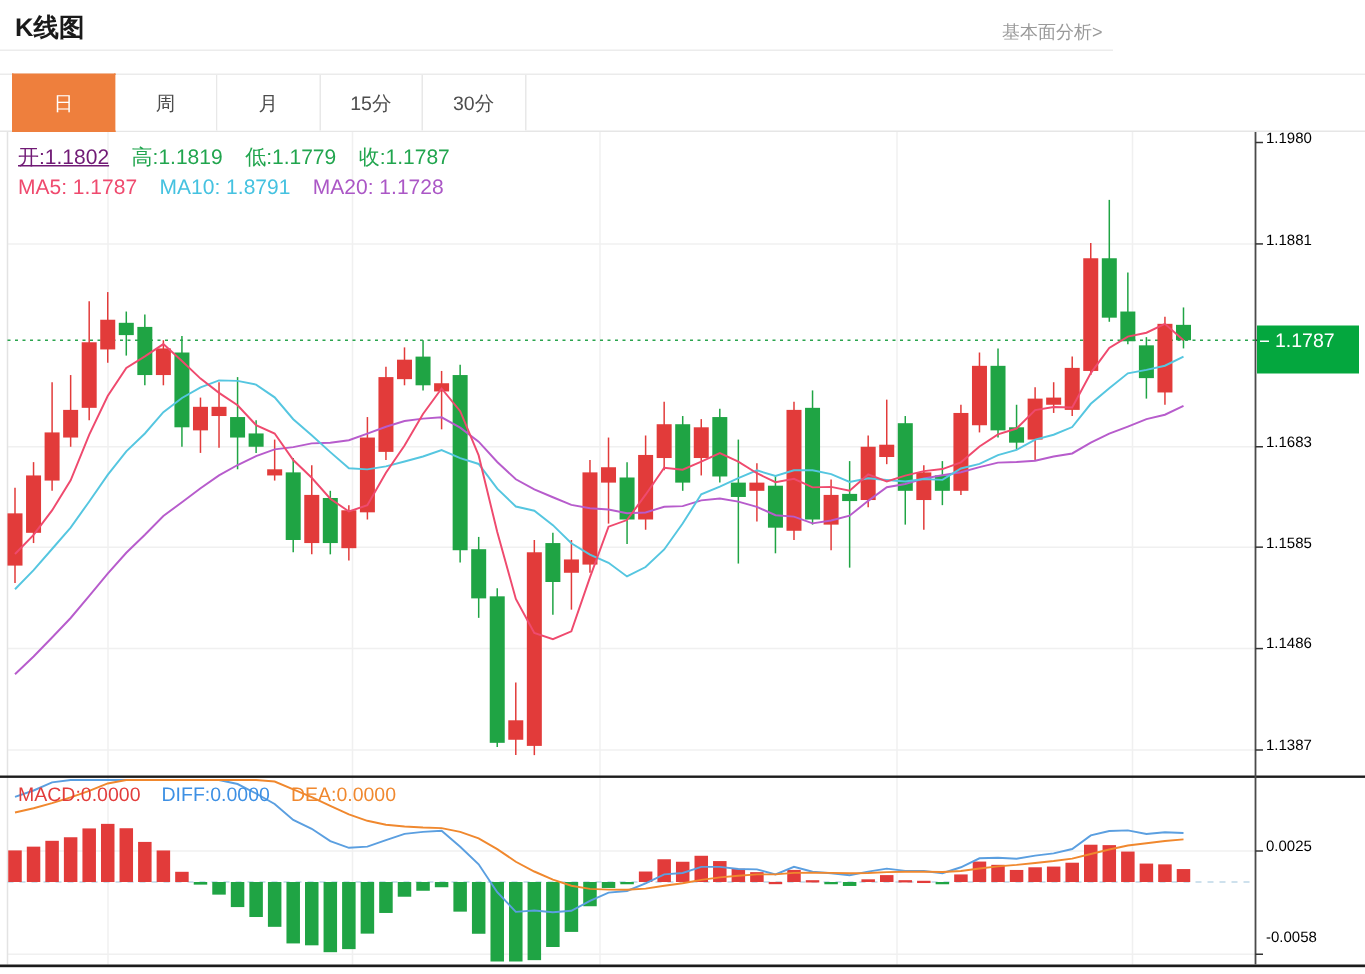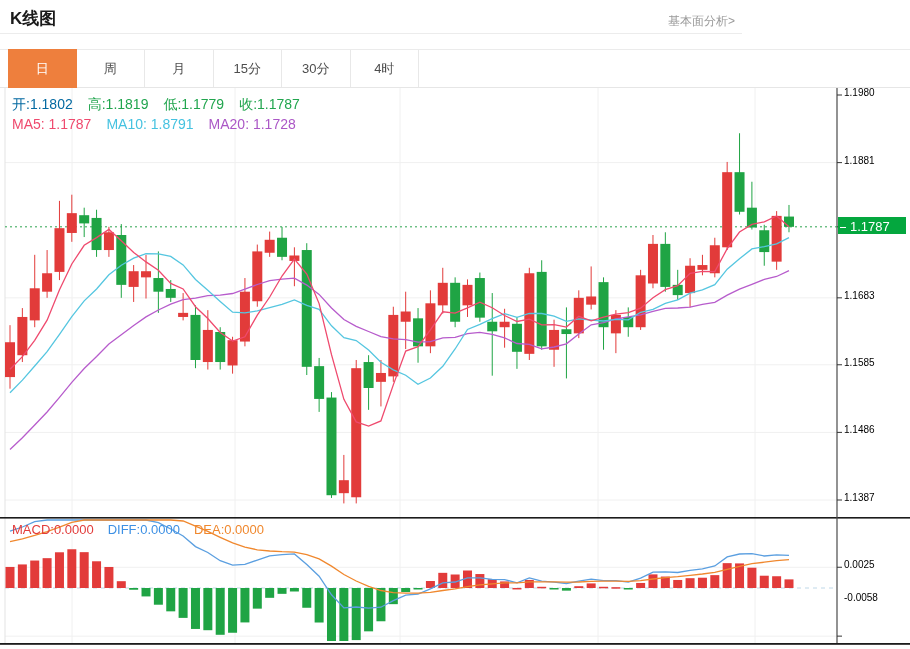--- a/index.html
+++ b/index.html
@@ -14,21 +14,21 @@
   .tab:first-child{border-left:1px solid #e8e8e8;}
   .tab.active{background:#ee7f3d;color:#fff;border-color:#ee7f3d;height:39px;line-height:39px;margin-top:-1px;}
   #chart-svg{position:absolute;top:0;left:0;}
   .legend-ohlc{position:absolute;left:12px;top:96px;font-size:14px;z-index:5;}
   .legend-ohlc span{margin-right:15px;}
   .legend-ma{position:absolute;left:12px;top:116px;font-size:14px;z-index:5;}
   .legend-ma span{margin-right:15px;}
   .legend-macd{position:absolute;left:12px;top:522px;font-size:13px;z-index:5;}
   .legend-macd span{margin-right:14px;}
   .ylabel{position:absolute;left:844px;font-size:10px;color:#000000;z-index:5;}
-  .price-tag{position:absolute;left:838px;top:217px;width:68px;height:17px;line-height:20px;
+  .price-tag{position:absolute;left:838px;top:217px;width:68px;height:32px;line-height:20px;
              color:#fff;font-size:13px;padding-left:12px;box-sizing:border-box;z-index:6;}
   .price-tag .tag-tick{position:absolute;left:2px;top:9.5px;width:6px;height:1px;background:#fff;}
   .plot-hover{position:absolute;left:5px;top:88px;width:832px;height:555px;z-index:4;}
 </style>
 </head>
 <body>
 
 <svg id="chart-svg" width="910" height="649">
     <line x1="72" y1="88" x2="72" y2="643" stroke="#f0f0f0" stroke-width="1"></line>
     <line x1="235" y1="88" x2="235" y2="643" stroke="#f0f0f0" stroke-width="1"></line>
@@ -264,36 +264,35 @@
   <h1 class="page-title">K线图</h1>
   <a class="analysis-link">基本面分析&gt;</a>
 </div>
 
 <div class="tabs" id="tabs">
     <div class="tab active">日</div>
     <div class="tab">周</div>
     <div class="tab">月</div>
     <div class="tab">15分</div>
     <div class="tab">30分</div>
-    <div class="tab">4时</div>
   </div>
 
-<div class="legend-ohlc" id="ohlc-legend"><span style="color: #0369a1;">开:1.1802</span><span style="color: rgb(33, 165, 78);">高:1.1819</span><span style="color: rgb(33, 165, 78);">低:1.1779</span><span style="color: rgb(33, 165, 78); margin-top: 35px;">收:1.1787</span></div>
+<div class="legend-ohlc" id="ohlc-legend"><span style="color: #701a75; text-decoration: underline;">开:1.1802</span><span style="color: rgb(33, 165, 78);">高:1.1819</span><span style="color: rgb(33, 165, 78);">低:1.1779</span><span style="color: rgb(33, 165, 78); margin-top: 35px;">收:1.1787</span></div>
 <div class="legend-ma" id="ma-legend"><span style="color: rgb(239, 74, 110);">MA5: 1.1787</span><span style="color: rgb(69, 194, 224);">MA10: 1.8791</span><span style="color: rgb(171, 87, 198);">MA20: 1.1728</span></div>
 <div class="legend-macd" id="macd-legend"><span style="color: rgb(226, 60, 59);">MACD:0.0000</span><span style="color: rgb(61, 144, 228);">DIFF:0.0000</span><span style="color: rgb(240, 136, 46);">DEA:0.0000</span></div>
 
 <div id="axis-labels">
     <div class="ylabel" style="top: 87px;">1.1980</div>
     <div class="ylabel" style="top: 155px;">1.1881</div>
     <div class="ylabel" style="top: 290px;">1.1683</div>
     <div class="ylabel" style="top: 357px;">1.1585</div>
     <div class="ylabel" style="top: 424px;">1.1486</div>
     <div class="ylabel" style="top: 492px;">1.1387</div>
     <div class="ylabel" style="top: 559px; text-align: right;">0.0025</div>
-    <div class="ylabel" style="top: 592px;">-0.0058</div>
+    <div class="ylabel" style="top: 620px;">-0.0058</div>
   </div>
 
 <div class="price-tag" style="top: 217px; background: rgb(4, 167, 62);">
   <span class="tag-tick"></span>
   <span>1.1787</span>
 </div>
 
 <div class="plot-hover"></div>
 
 </body></html>

